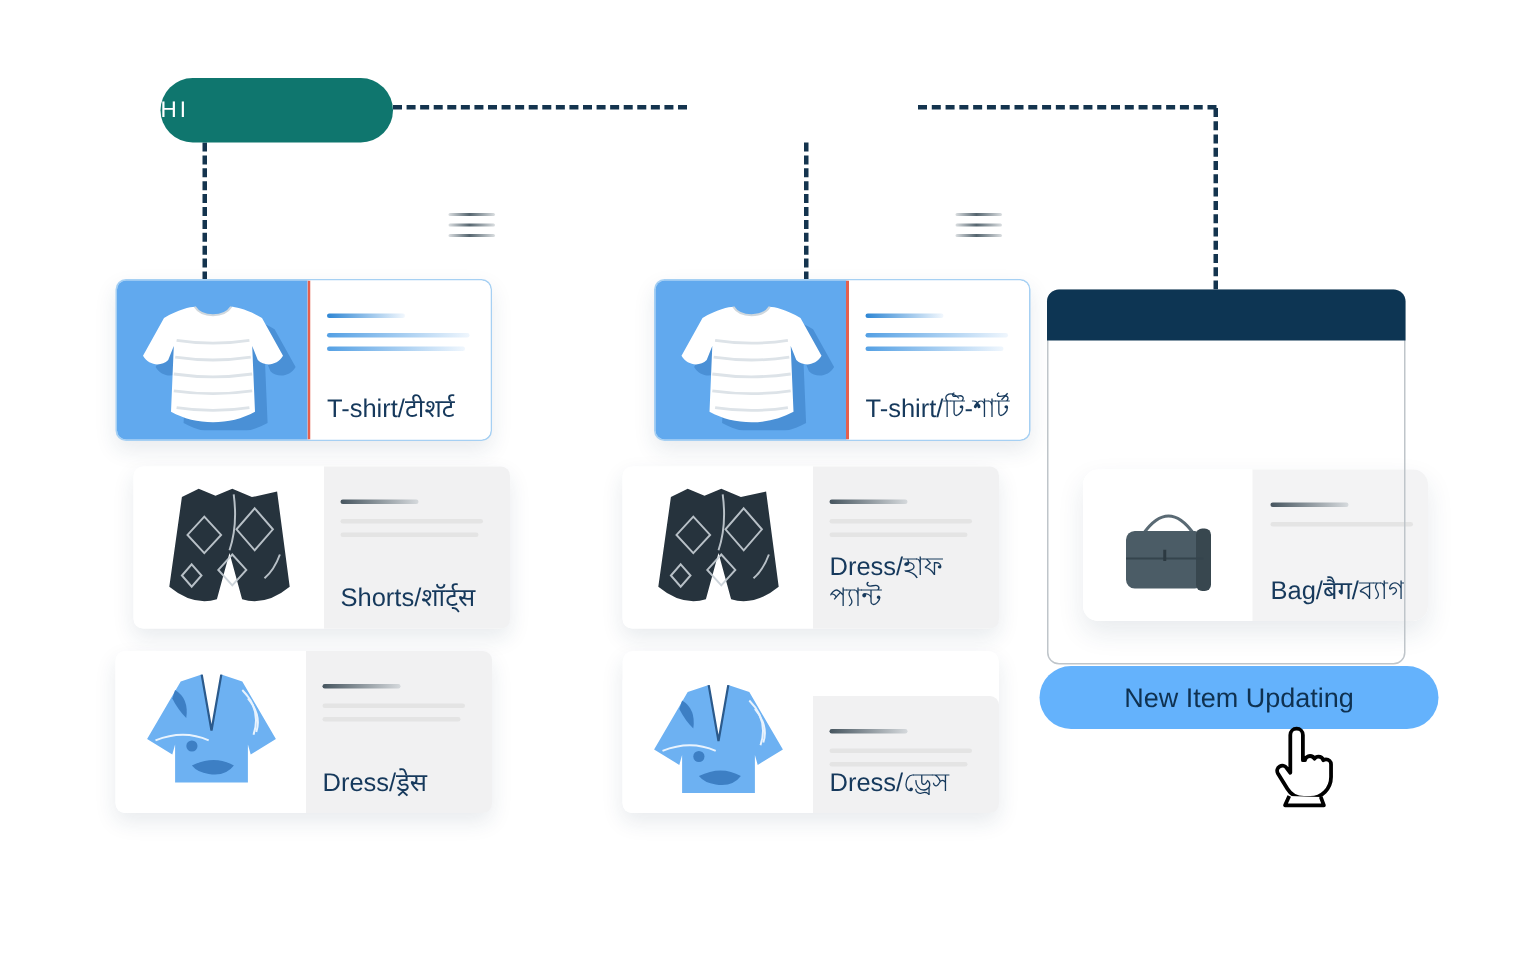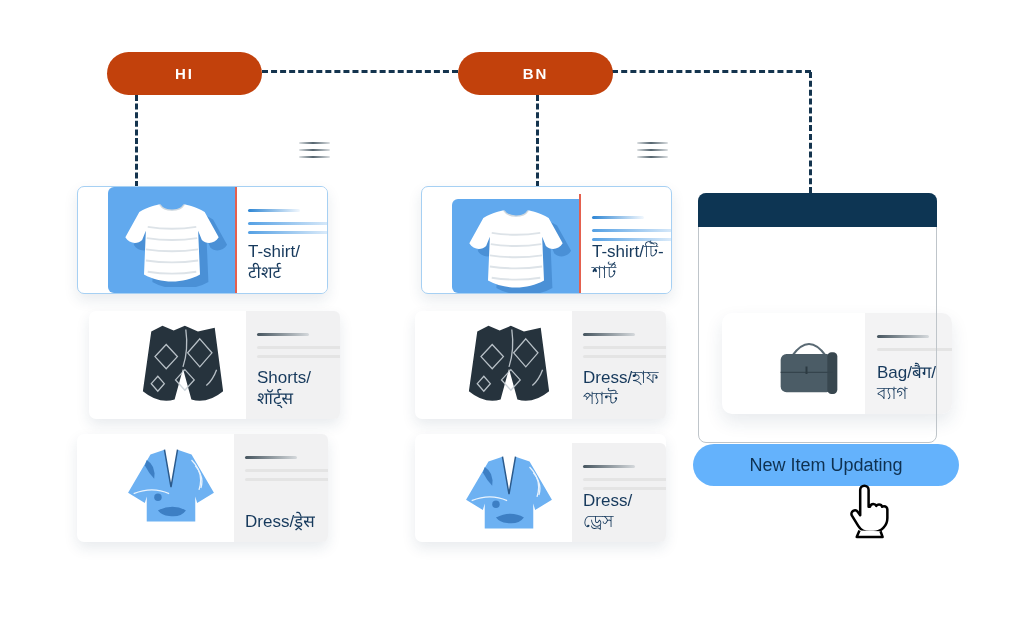--- a/index.html
+++ b/index.html
@@ -1,23 +1,23 @@
 <!DOCTYPE html>
 <html><head>
 <meta charset="utf-8">
 <style>
   * { margin:0; padding:0; box-sizing:border-box; }
   html,body { background:#ffffff; }
   body { font-family:"Liberation Sans","DejaVu Sans",sans-serif; }
   #stage { position:relative; width:1025px; height:641px; background:#ffffff; overflow:hidden; }
 
   
-  .pill { position:absolute; width:155px; height:43px; background:#c2410c; border-radius:22px;
-          color:#fff; display:flex; align-items:center; justify-content:center;
-          font-size:15px; font-weight:700; letter-spacing:2px; z-index:3; }
+  .pill { position:absolute; width:155px; height:43px; background:#0f766e; border-radius:22px;
+          color:#fff; display:flex; align-items:center; 
+          font-size:15px; font-weight:400; letter-spacing:2px; z-index:3; }
   #pill-hi { left:107px; top:52px; }
   #pill-bn { left:458px; top:52px; }
 
   
   .dash-h { position:absolute; height:0; border-top:3px dashed #14344e; z-index:1; }
   .dash-v { position:absolute; width:0; border-left:3px dashed #14344e; z-index:1; }
   #dash-h1 { left:262px; top:70px; width:196px; }
   #dash-h2 { left:612px; top:70px; width:199px; }
   #dash-v1 { left:135px; top:95px; height:92px; }
   #dash-v2 { left:536px; top:95px; height:92px; }
@@ -25,21 +25,21 @@
 
   
   .menu-icon { position:absolute; width:31px; z-index:2; }
   .menu-icon span { display:block; height:2px; margin-bottom:5px; border-radius:2px;
         background:linear-gradient(90deg, rgba(110,125,135,.25), #55656f 45%, rgba(110,125,135,.25)); }
   #menu-1 { left:299px; top:142px; }
   #menu-2 { left:637px; top:142px; }
 
   
   .card { position:absolute; width:251px; height:108px; border-radius:7px; display:flex;
-          background:#fff; box-shadow:0 6px 14px rgba(25,55,90,.10); z-index:2;padding-left:30px; }
+          background:#fff; box-shadow:0 6px 14px rgba(25,55,90,.10); z-index:2; }
   .card .art { flex:0 0 127px; border-radius:6px 0 0 6px; display:flex; align-items:center;
                justify-content:center; overflow:hidden; }
   .card .info { flex:1 1 auto; border-radius:0 6px 6px 0; padding:22px 6px 8px 11px;
                 display:flex; flex-direction:column; overflow:hidden; }
   .card.selected { border:1px solid #a6d0f3; }
   .card.selected .art { background:#61a9ee; }
   .card.selected .info { background:#fff; border-left:2px solid #e4604e; }
   .card.plain .art { background:#fff; }
   .card.plain .info { background:#f1f1f2; }
 
@@ -51,21 +51,21 @@
   .sk-blue.sk2, .sk-blue.sk3 { background:linear-gradient(90deg,#54a0e4, rgba(130,185,240,.12)); }
   .sk-dark  { background:linear-gradient(90deg,#46555f, rgba(130,145,155,.25)); }
   .sk-light { background:#e4e4e4; }
 
   .label { margin-top:auto; font-size:17px; line-height:1.25; color:#16395c; padding-bottom:2px; }
 
   
   #card-hi-1 { left:77px;  top:186px; }
   #card-hi-2 { left:89px;  top:311px; }
   #card-hi-3 { left:77px;  top:434px; }
-  #card-bn-1 { left:421px; top:186px;align-items:flex-end; }
+  #card-bn-1 { left:436px; top:186px; }
   #card-bn-2 { left:415px; top:311px; }
   #card-bn-3 { left:415px; top:434px;align-items:flex-end; }
 
   
   .panel { position:absolute; left:698px; top:193px; width:239px; height:250px;
            background:transparent; border:1px solid #bfc5ca; border-radius:8px; z-index:4; }
   .panel-header { height:34px; margin:-1px -1px 0 -1px; background:#0d3553;
                   border-radius:8px 8px 0 0; }
   #bag-card { left:722px; top:313px; width:230px; height:101px; border-radius:10px; z-index:3;
               box-shadow:0 8px 18px rgba(25,55,90,.10); }
@@ -130,23 +130,20 @@
 
   <div class="dash-h" id="dash-h1"></div>
   <div class="dash-h" id="dash-h2"></div>
   <div class="dash-v" id="dash-v1"></div>
   <div class="dash-v" id="dash-v2"></div>
   <div class="dash-v" id="dash-v3"></div>
 
   <div class="pill" id="pill-hi">
     <span>HI</span>
   </div>
-  <div class="pill" id="pill-bn">
-    <span>BN</span>
-  </div>
 
   <div class="menu-icon" id="menu-1">
       <span></span>
       <span></span>
       <span></span>
     </div>
   <div class="menu-icon" id="menu-2">
       <span></span>
       <span></span>
       <span></span>

